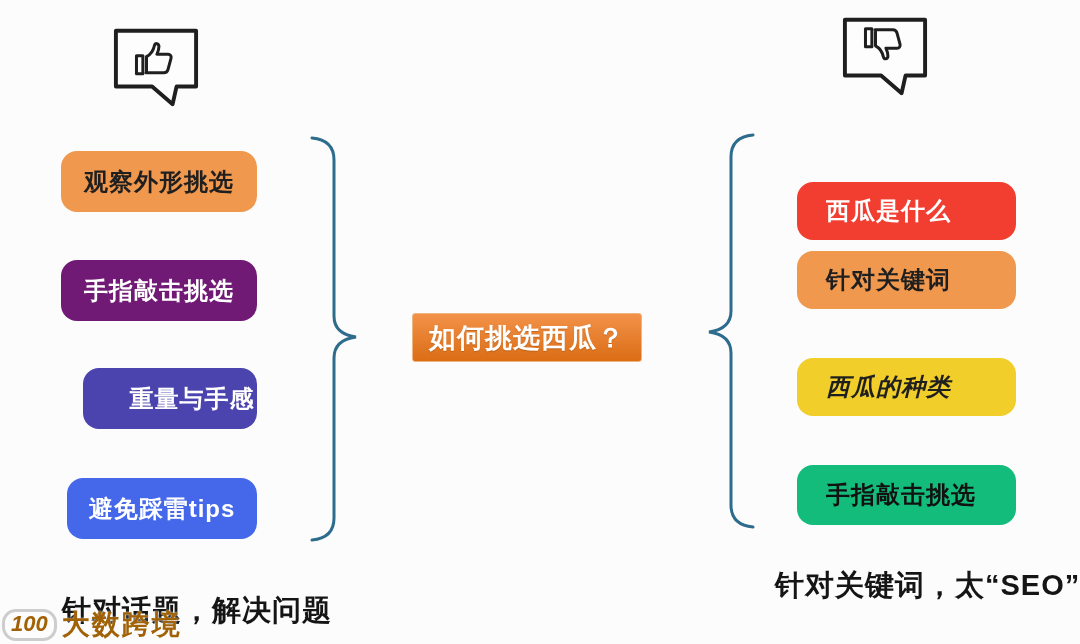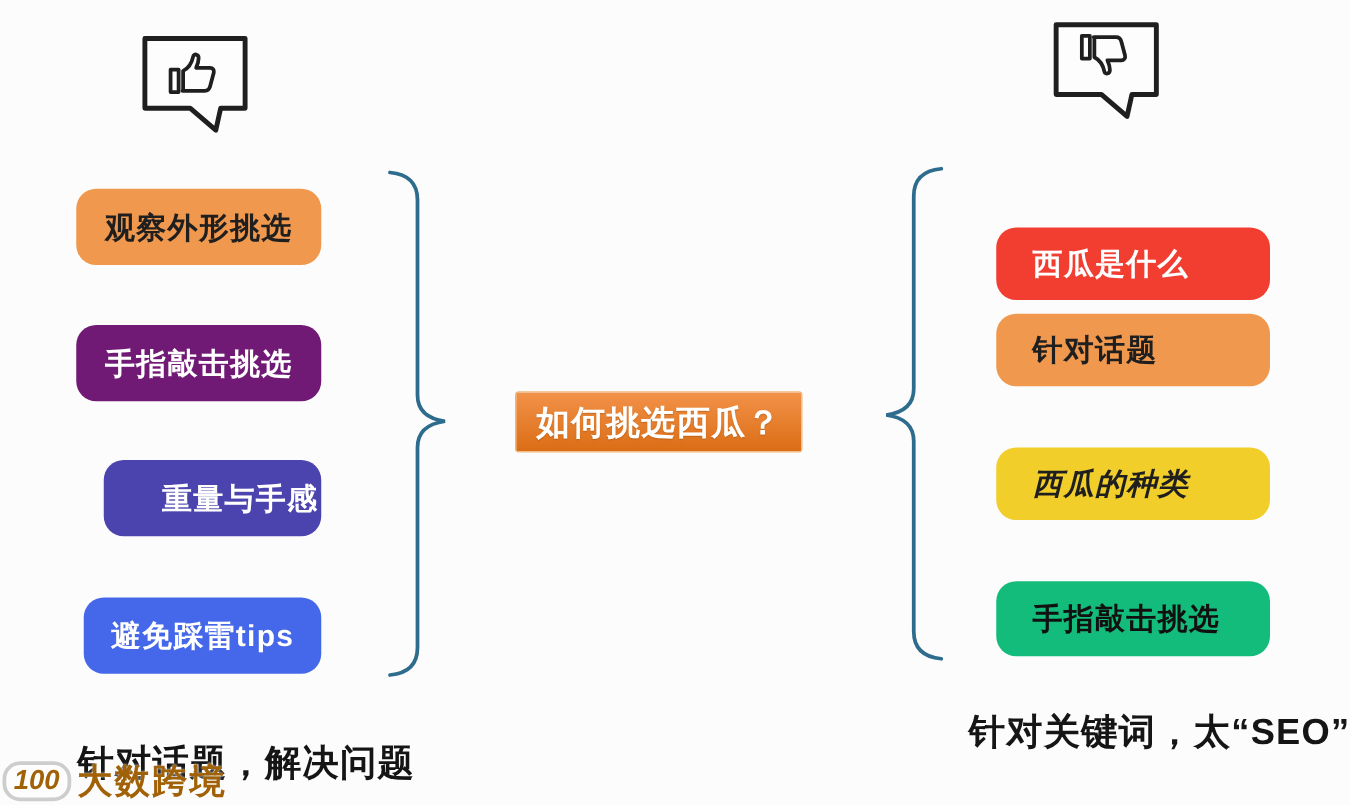--- a/index.html
+++ b/index.html
@@ -109,21 +109,21 @@
     <path d="M6,4 Q28,6 28,26 L28,182 Q28,200 50,203 Q28,206 28,224 L28,384 Q28,404 6,406" fill="none" stroke-width="3" stroke-linecap="round" stroke="#2D6C8C"></path>
   </svg>
 
   <div class="center-box">如何挑选西瓜？</div>
 
   <svg class="brace right" width="54" height="400" viewBox="0 0 54 400">
     <path d="M48,4 Q26,6 26,26 L26,180 Q26,198 4,201 Q26,204 26,222 L26,374 Q26,394 48,396" fill="none" stroke-width="3" stroke-linecap="round" stroke="#2D6C8C"></path>
   </svg>
 
   <div class="node leftpad r1" style="background: rgb(242, 62, 48); color: rgb(255, 255, 255);">西瓜是什么</div>
-  <div class="node leftpad r2" style="background: rgb(240, 152, 78); color: rgb(31, 31, 31);">针对话题</div>
+  <div class="node leftpad r2" style="background: rgb(240, 152, 78); color: rgb(31, 31, 31);">针对关键词</div>
   <div class="node leftpad r3" style="background: rgb(241, 206, 42); color: rgb(31, 31, 31); font-style: italic;">西瓜的种类</div>
   <div class="node leftpad r4" style="background: rgb(20, 188, 124); color: rgb(17, 17, 17);">手指敲击挑选</div>
 
   <div class="caption left">针对话题，解决问题</div>
   <div class="caption right">针对关键词，太“SEO”</div>
 
   <div class="watermark">
     <span class="wm-logo">100</span>
     <span class="wm-text">大数跨境</span>
   </div>

